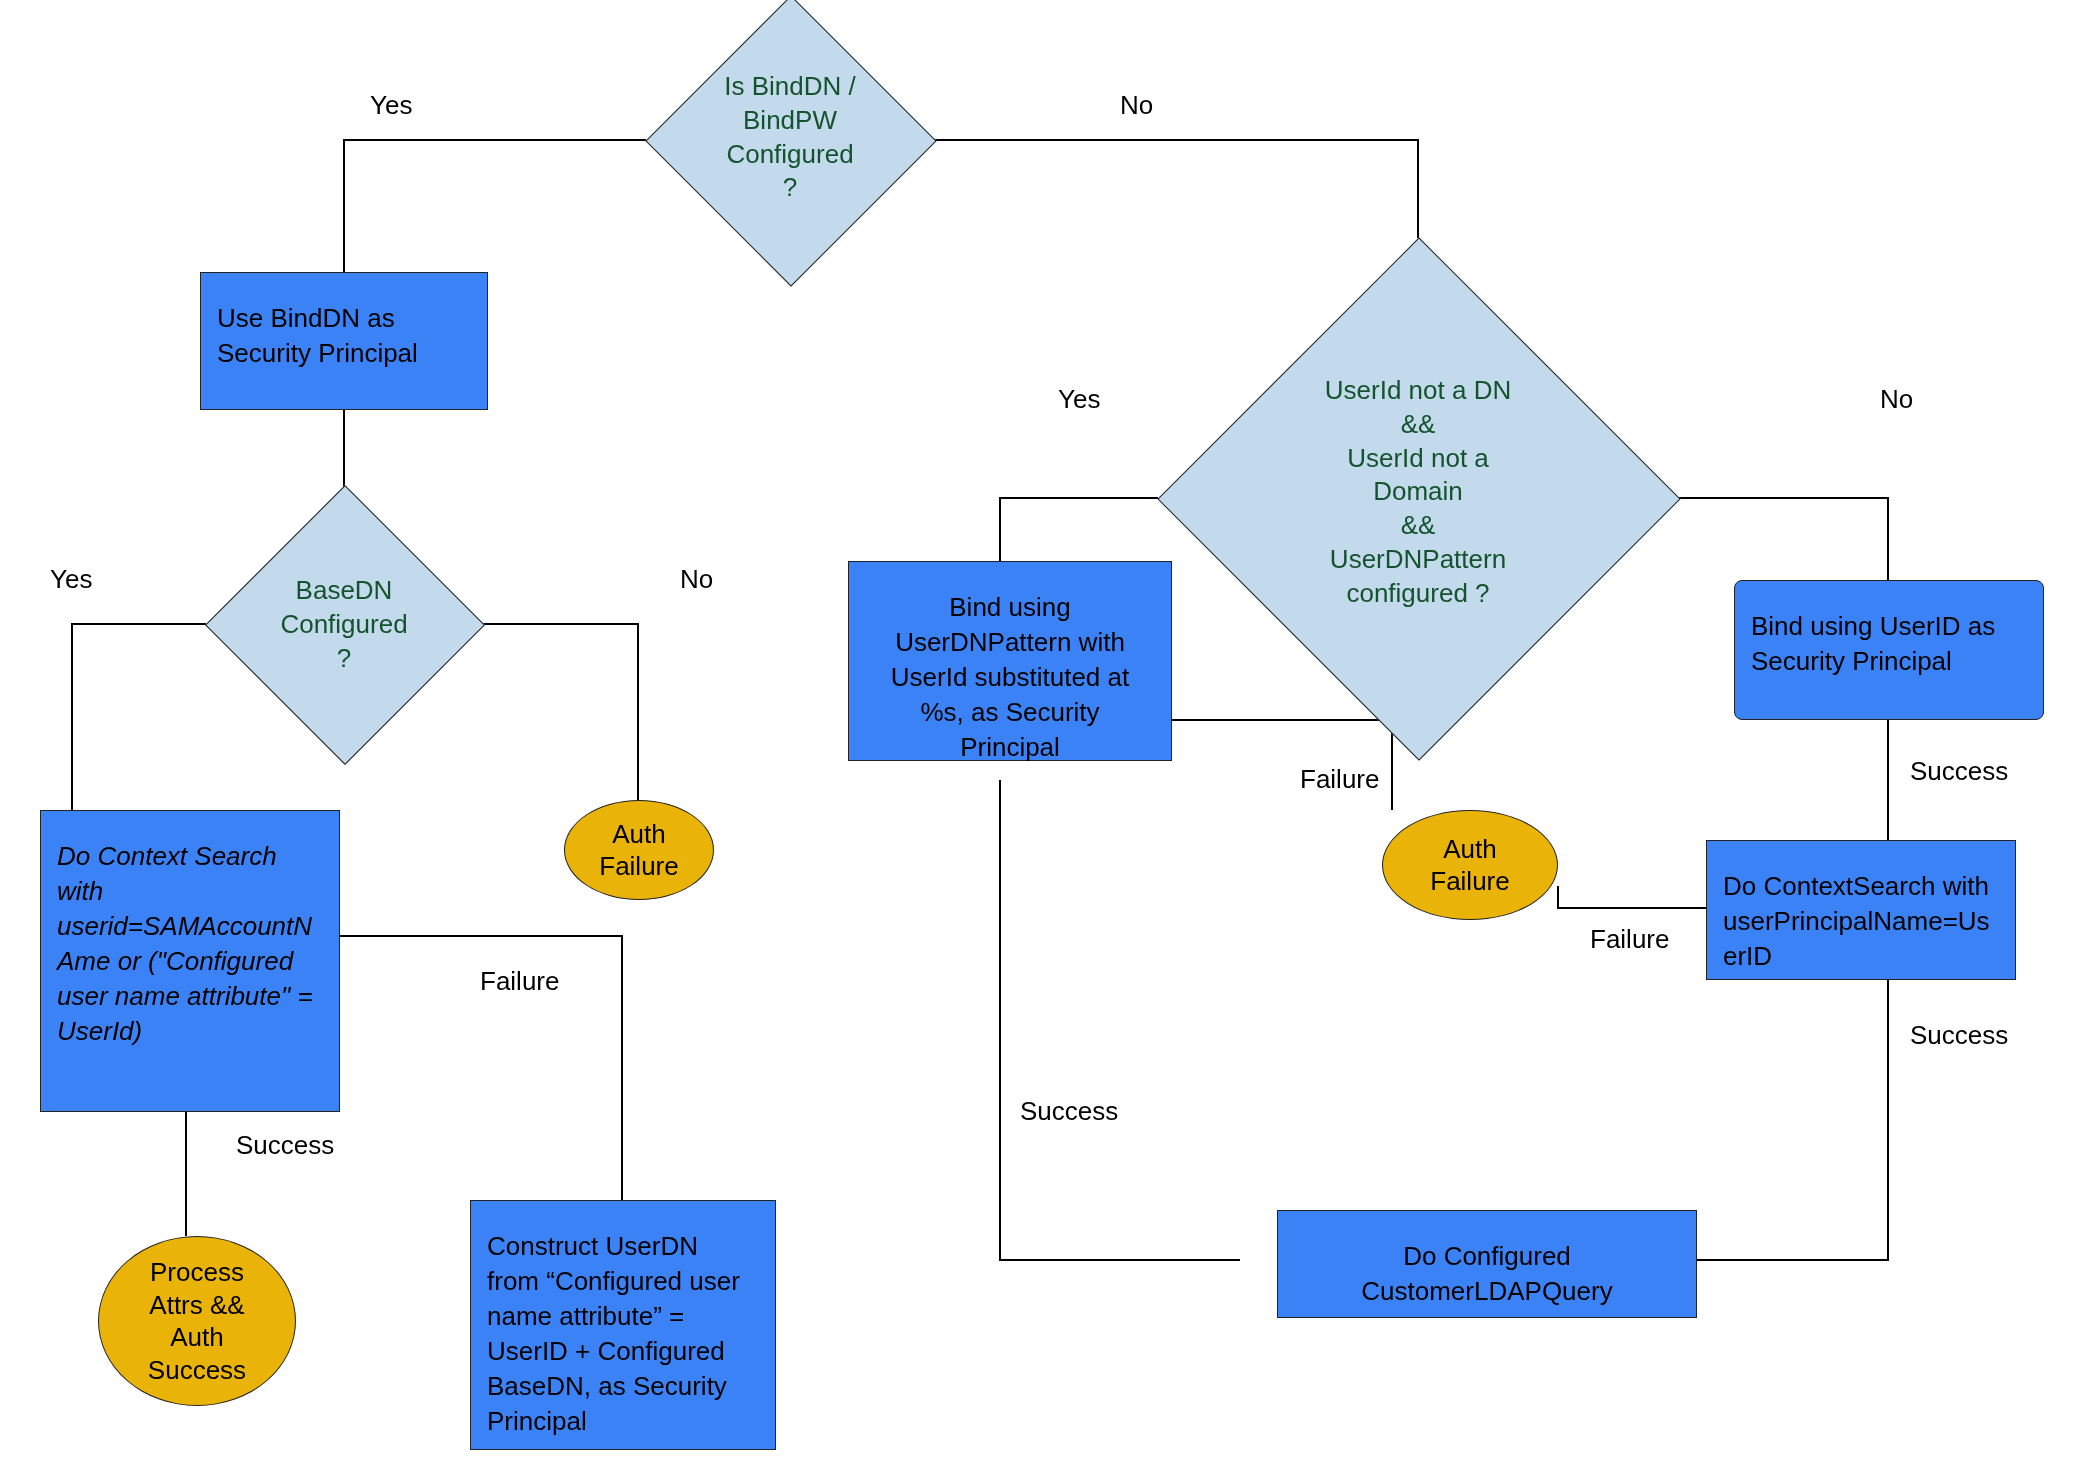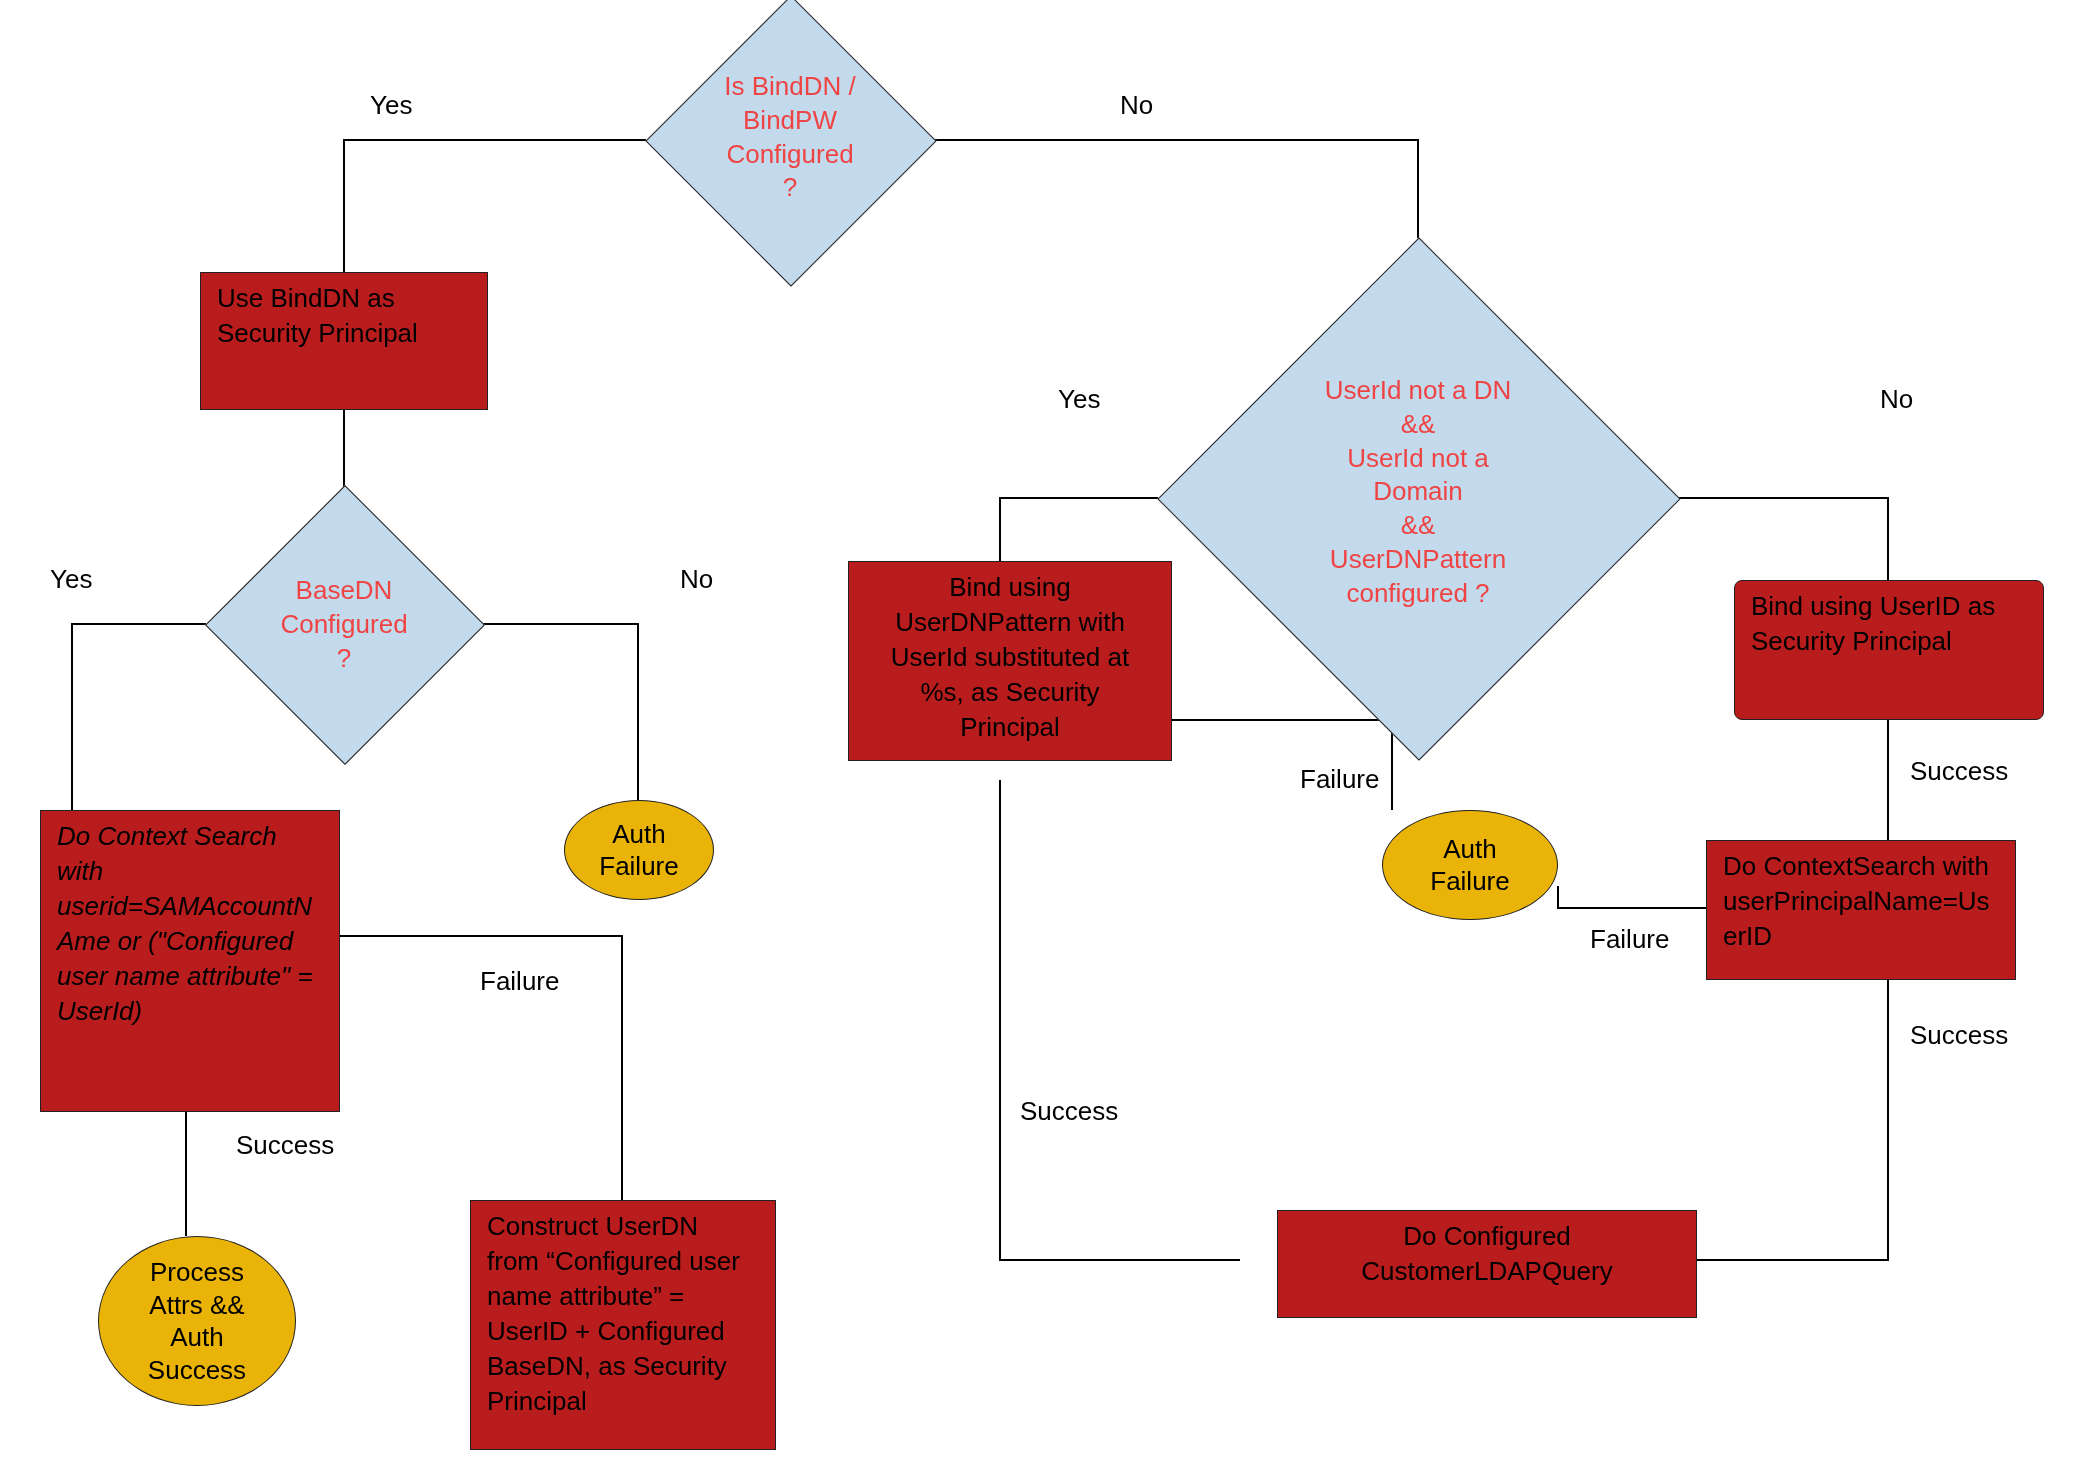--- a/index.html
+++ b/index.html
@@ -8,23 +8,23 @@
     font-family: Arial, sans-serif;
     background: #fff;
   }
   .canvas {
     position: relative;
     width: 2088px;
     height: 1474px;
   }
   .rect {
     position: absolute;
-    background: #b91c1c;
+    background: #3b82f6;
     border: 1px solid #222;
-    padding: 8px 16px;
+    padding: 28px 16px;
     font-size: 26px;
     line-height: 1.35;
     box-sizing: border-box;
     color: #000;
   }
   .diamond {
     position: absolute;
     width: 0; height: 0;
     display: flex;
     align-items: center;
@@ -34,21 +34,21 @@
     position: absolute;
     background: #c3d9ec;
     border: 1px solid #222;
     transform: rotate(45deg);
   }
   .diamond .text {
     position: absolute;
     text-align: center;
     font-size: 26px;
     line-height: 1.3;
-    color: #ef4444;
+    color: #14532d;
     white-space: pre-line;
   }
   .ellipse {
     position: absolute;
     background: #eab308;
     border: 1px solid #222;
     border-radius: 50%;
     display: flex;
     align-items: center;
     justify-content: center;

